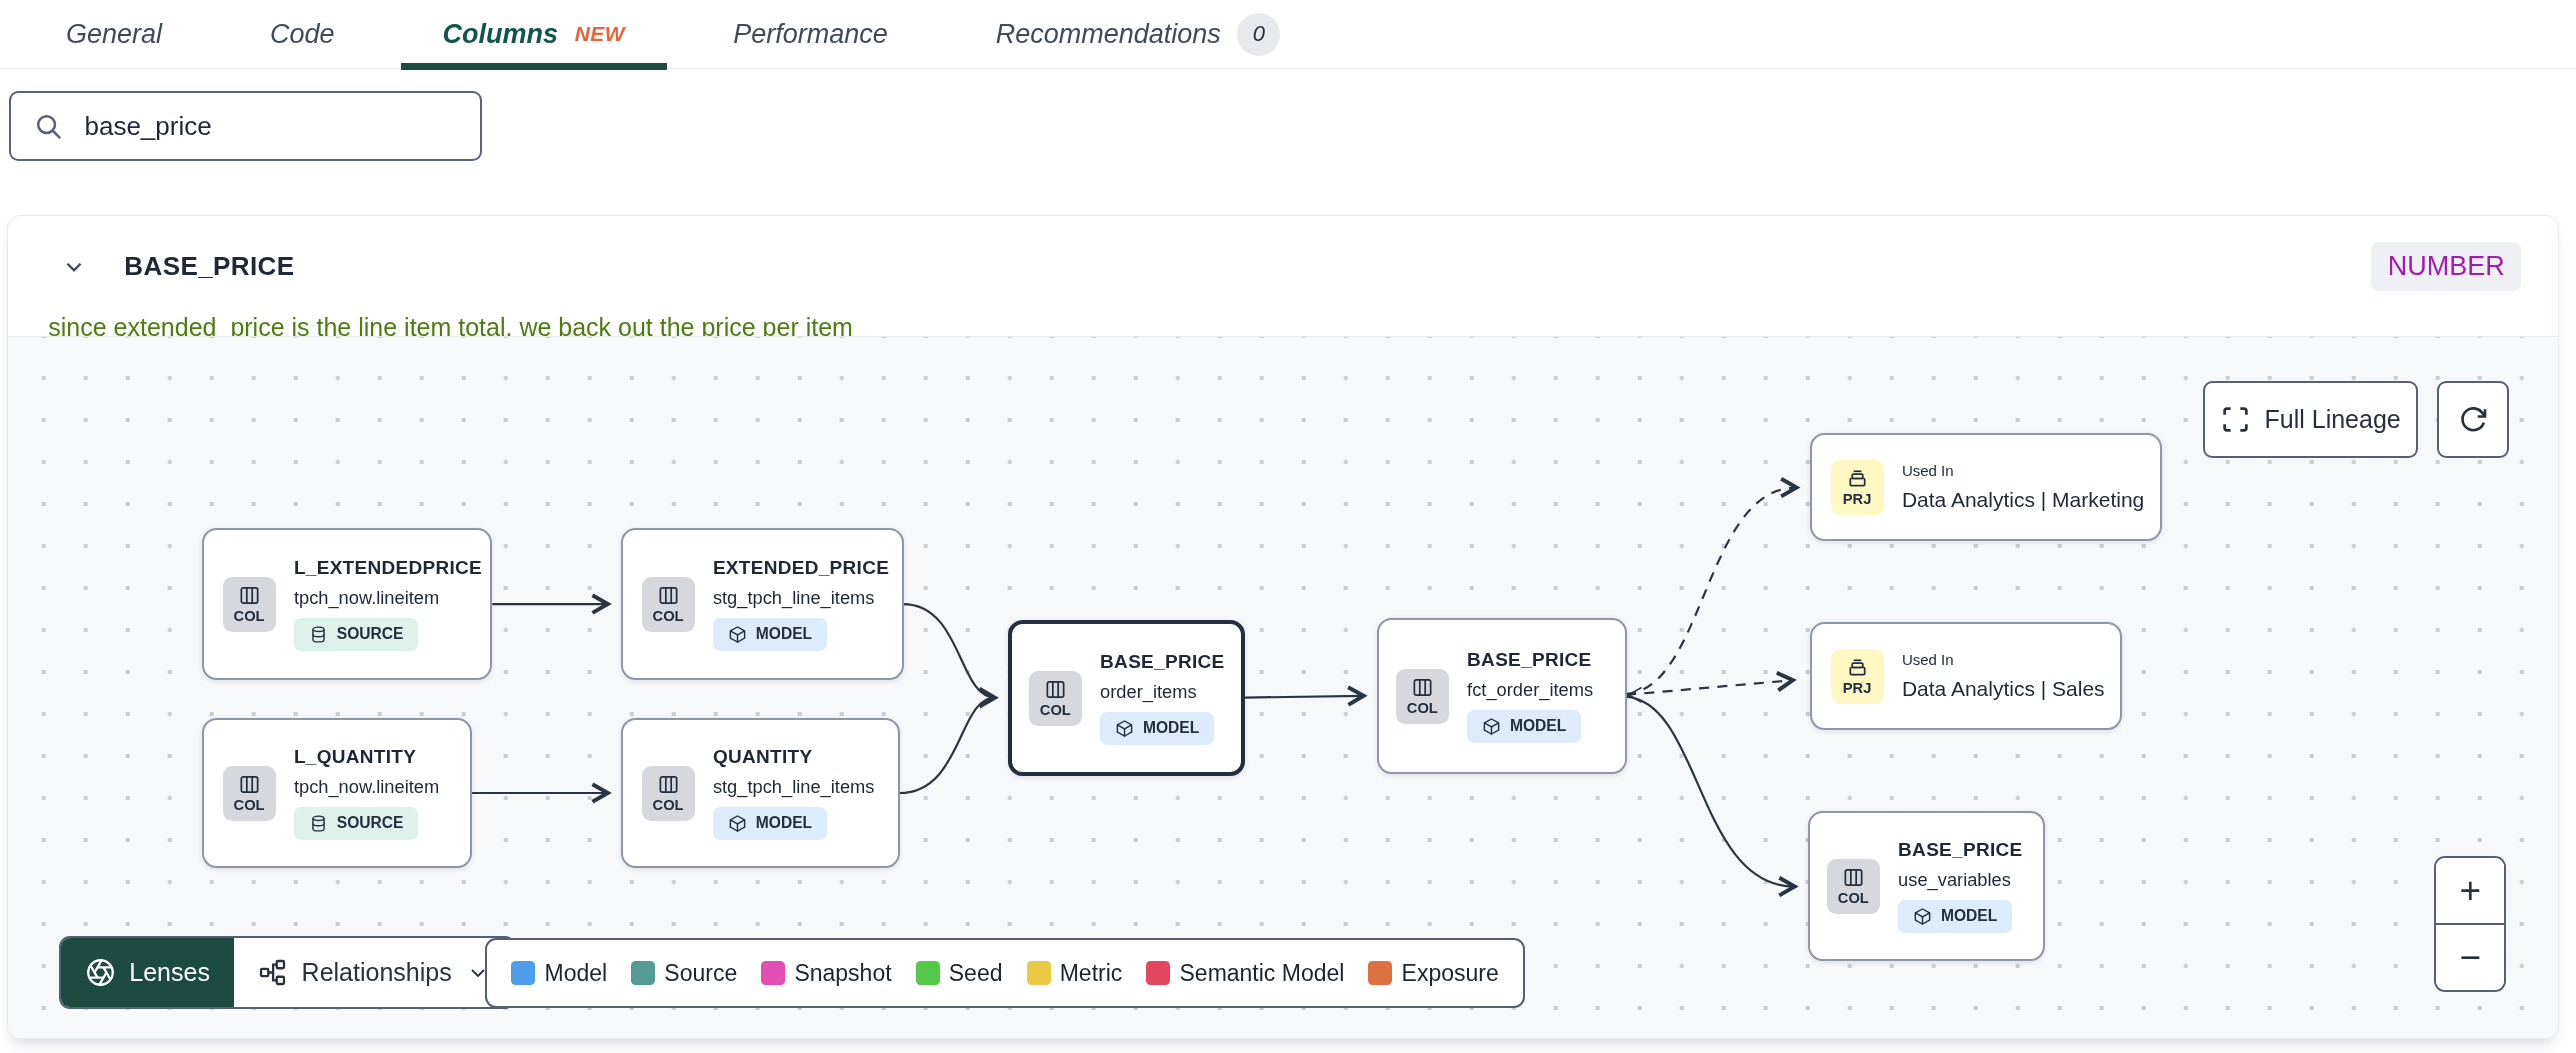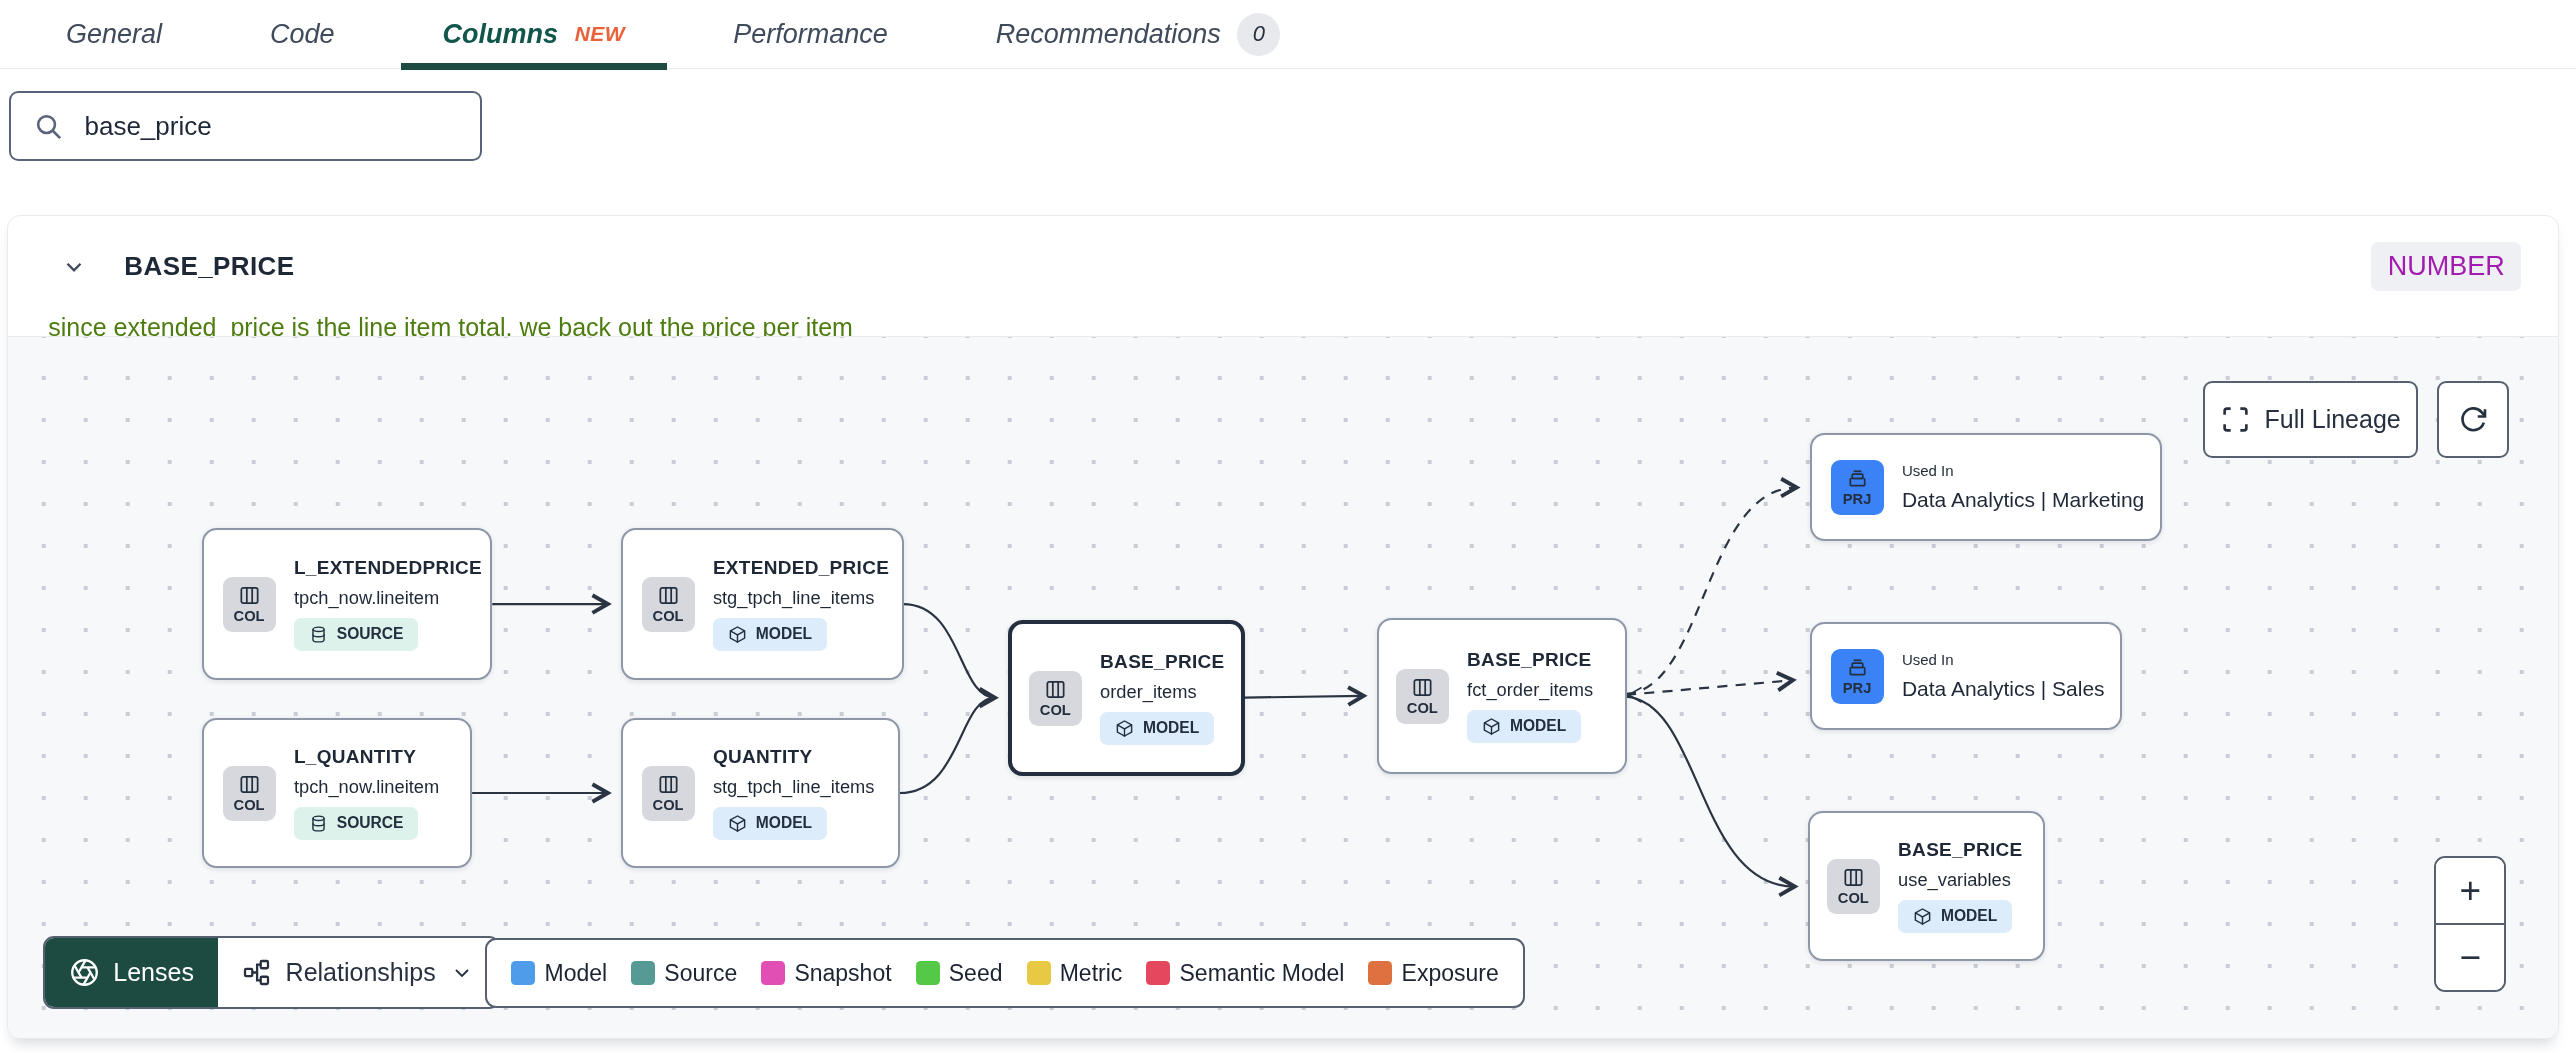--- a/index.html
+++ b/index.html
@@ -46,21 +46,21 @@
   .edges{position:absolute;left:0;top:0;}
 
   .node{position:absolute;background:#fff;border:2.3px solid #8e97a8;border-radius:14.7px;
        box-shadow:0 1.8px 5.5px rgba(20,30,50,.10);display:flex;align-items:center;gap:18.3px;
        padding:0 18.3px;box-sizing:border-box;cursor:pointer;}
   .node.selected{border:4.6px solid #232e3e;}
   .kind-badge{width:53px;height:55px;border-radius:9.2px;display:flex;flex-direction:column;
        align-items:center;justify-content:center;gap:1.8px;font-size:14.7px;font-weight:700;
        color:#232e3e;flex:0 0 auto;}
   .kind-badge.col{background:#d6d8dd;}
-  .kind-badge.prj{background:#3b82f6;}
+  .kind-badge.prj{background:#fef9c3;}
   .kind-badge svg{width:23px;height:23px;stroke:#232e3e;stroke-width:1.8;fill:none;}
   .node-body{display:flex;flex-direction:column;gap:8.3px;min-width:0;}
   .node-title{font-size:19px;font-weight:700;letter-spacing:0.3px;white-space:nowrap;}
   .node-sub{font-size:18.3px;white-space:nowrap;}
   .res-badge{display:inline-flex;align-items:center;gap:9.2px;border-radius:7.3px;
        padding:7.3px 14.7px;font-size:15.6px;font-weight:700;align-self:flex-start;color:#232e3e;}
   .res-badge svg{width:19px;height:19px;stroke:#232e3e;stroke-width:1.8;fill:none;}
   .res-badge.model{background:#dcecfb;}
   .res-badge.source{background:#dcf2eb;}
   .proj-label{font-size:15px;}
@@ -73,21 +73,21 @@
   .full-lineage svg,.refresh-btn svg{width:29px;height:29px;stroke:#27303e;stroke-width:2.2;fill:none;}
   .refresh-btn{left:2429px;top:44px;width:72px;height:77px;}
   .zoomctl{position:absolute;left:2426px;top:519px;width:72px;height:136px;background:#fff;
        border:2.3px solid #566070;border-radius:11px;box-sizing:border-box;display:flex;
        flex-direction:column;overflow:hidden;}
   .zoomctl .zbtn{flex:1;display:flex;align-items:center;justify-content:center;font-size:37px;
        color:#27303e;cursor:pointer;background:#fff;}
   .zoomctl .zbtn:first-child{border-bottom:2.3px solid #566070;}
 
   
-  .lens-group{position:absolute;left:35px;top:599px;height:73px;display:flex;
+  .lens-group{position:absolute;left:51px;top:599px;height:73px;display:flex;
        border:2.3px solid #566070;border-radius:11px;overflow:hidden;box-sizing:border-box;background:#fff;}
   .lens-seg{display:flex;align-items:center;gap:13px;padding:0 24px;font-size:25px;cursor:pointer;}
   .lens-seg.dark{background:#1d4b41;color:#fff;}
   .lens-seg.dark svg{width:31px;height:31px;stroke:#fff;stroke-width:1.8;fill:none;}
   .lens-seg.light{background:#fff;color:#27303e;gap:14.7px;text-align:center;}
   .lens-seg.light svg{width:29px;height:29px;stroke:#27303e;stroke-width:1.9;fill:none;}
   .legend{position:absolute;left:477px;top:601px;height:70px;display:inline-flex;align-items:center;
        gap:24px;padding:0 24px;background:#fff;border:2.3px solid #566070;border-radius:11px;
        box-sizing:border-box;}
   .legend-item{display:flex;align-items:center;gap:9.2px;font-size:23px;color:#1b2430;white-space:nowrap;}

